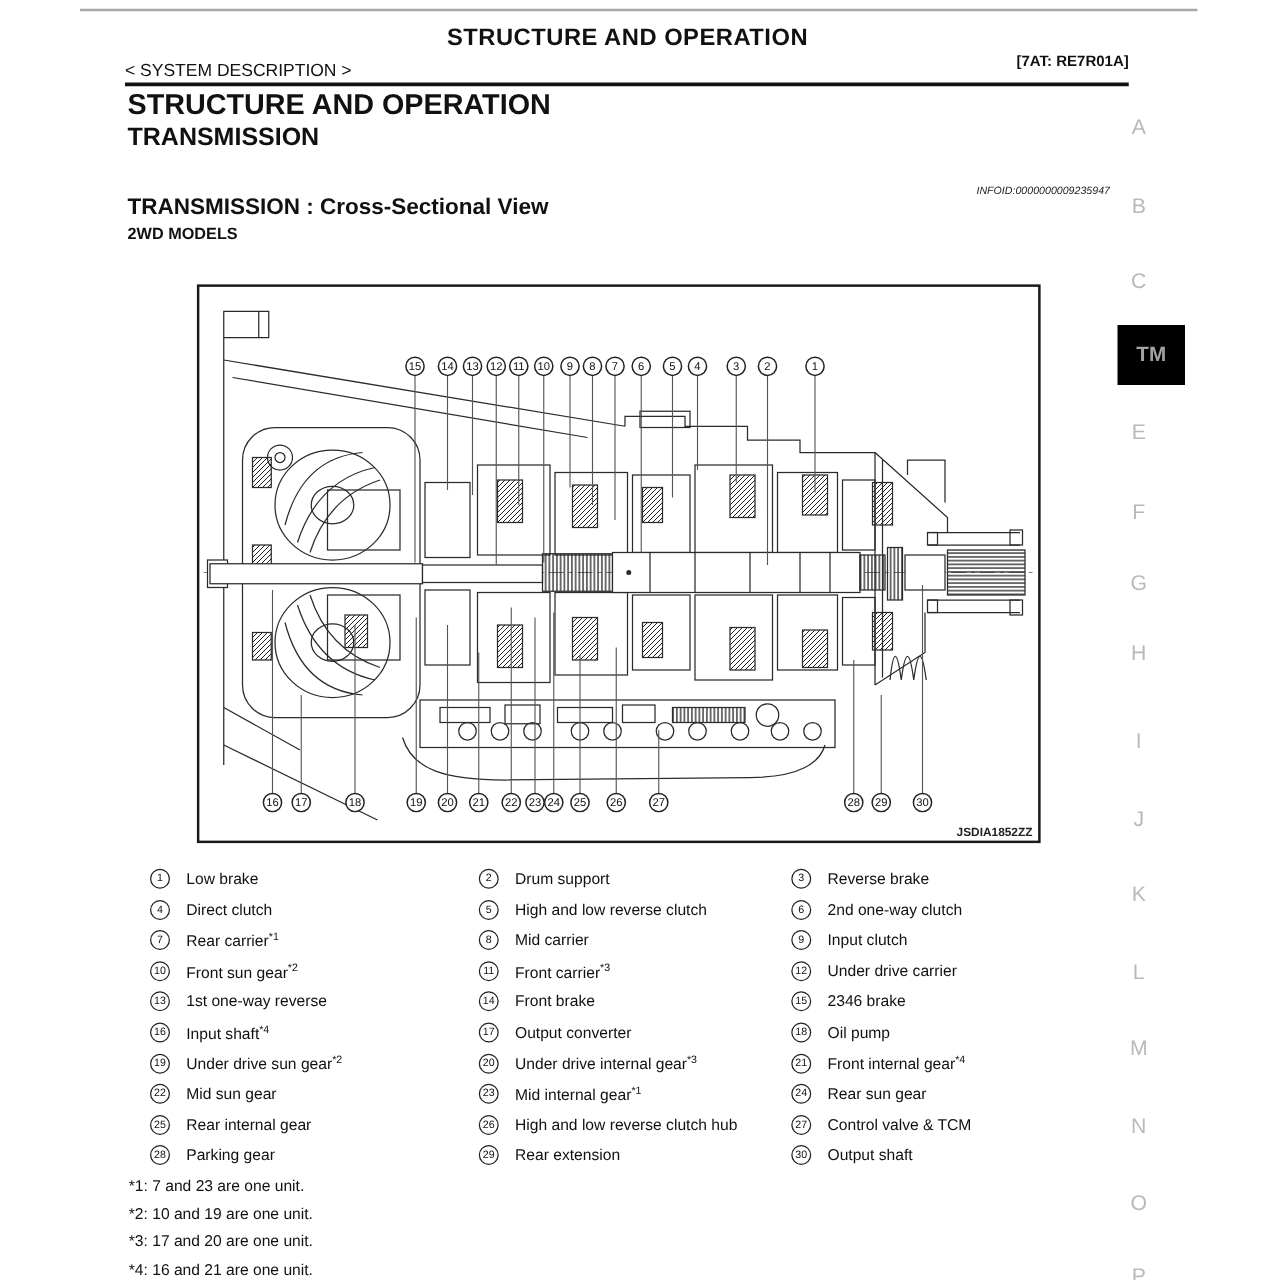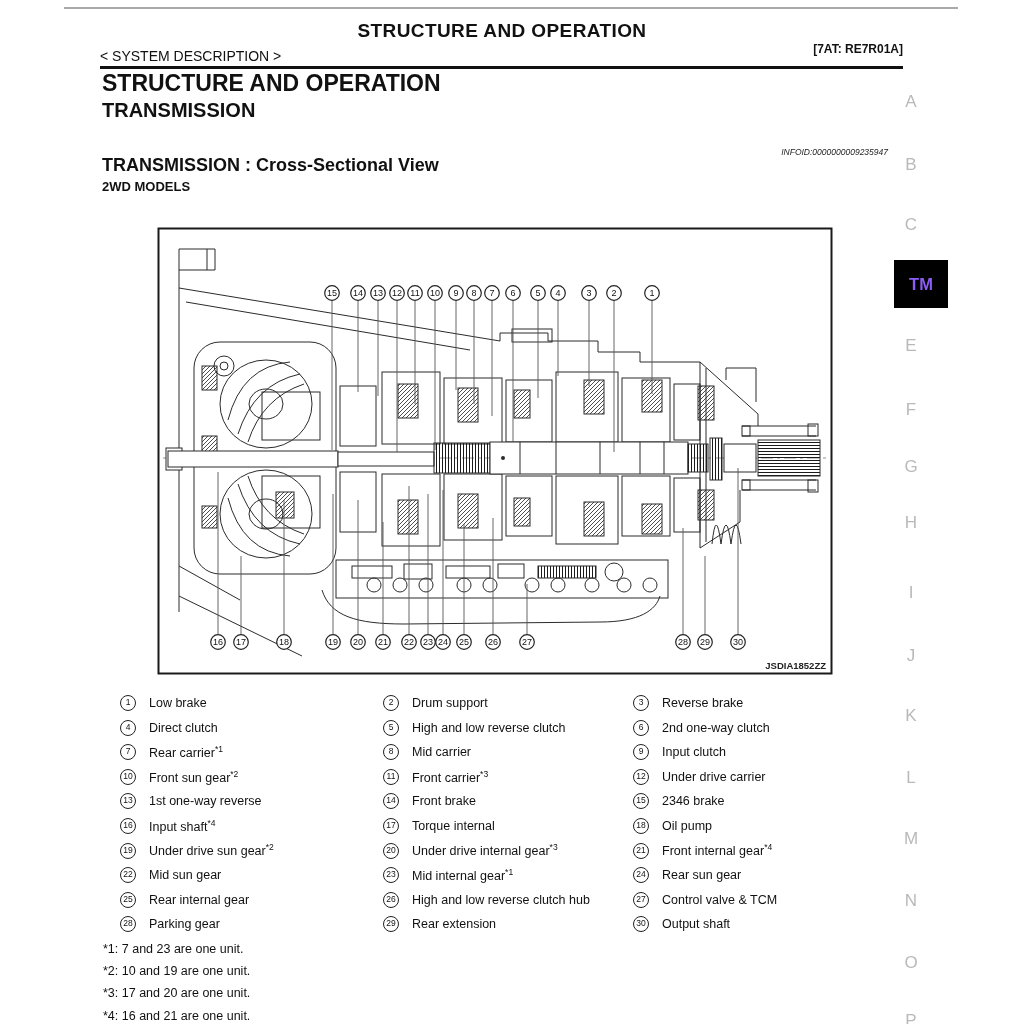--- a/index.html
+++ b/index.html
@@ -22,21 +22,21 @@
   .legend{position:absolute;left:120px;top:691px;display:grid;
     grid-template-columns:263px 250px 280px;}
   .lcell{display:flex;align-items:center;gap:13px;height:24.55px;}
   .lnum{width:14px;height:14px;border:1.2px solid #222;border-radius:50%;
     font-size:8.5px;line-height:13px;text-align:center;flex:none;color:#111;}
   .ltext{font-size:12.5px;white-space:nowrap;}
   .ltext sup{font-size:8.5px;}
   .footnotes{position:absolute;left:103px;top:938px;font-size:12.5px;line-height:22.2px;}
   .margin-letter{position:absolute;left:897px;width:28px;text-align:center;
     font-size:17px;color:#b9b9b9;}
-  .tm-box{position:absolute;left:894px;width:54px;height:48px;background:#000;color:#8b5cf6;
+  .tm-box{position:absolute;left:894px;width:54px;height:48px;background:#000;color:#a3a3a3;
     font-weight:bold;font-size:16.5px;display:flex;align-items:center;justify-content:center;}
 </style>
 </head>
 <body>
 
 <div class="top-rule"></div>
 <div class="doc-title">STRUCTURE AND OPERATION</div>
 <div class="sys-desc">&lt; SYSTEM DESCRIPTION &gt;</div>
 <div class="model-code">[7AT: RE7R01A]</div>
 <div class="head-rule"></div>
@@ -374,21 +374,21 @@
     <div class="lcell">
       <span class="lnum">15</span>
       <span class="ltext">2346 brake</span>
     </div>
     <div class="lcell">
       <span class="lnum">16</span>
       <span class="ltext">Input shaft<sup>*4</sup></span>
     </div>
     <div class="lcell">
       <span class="lnum">17</span>
-      <span class="ltext">Torque internal</span>
+      <span class="ltext">Output converter</span>
     </div>
     <div class="lcell">
       <span class="lnum">18</span>
       <span class="ltext">Oil pump</span>
     </div>
     <div class="lcell">
       <span class="lnum">19</span>
       <span class="ltext">Under drive sun gear<sup>*2</sup></span>
     </div>
     <div class="lcell">

